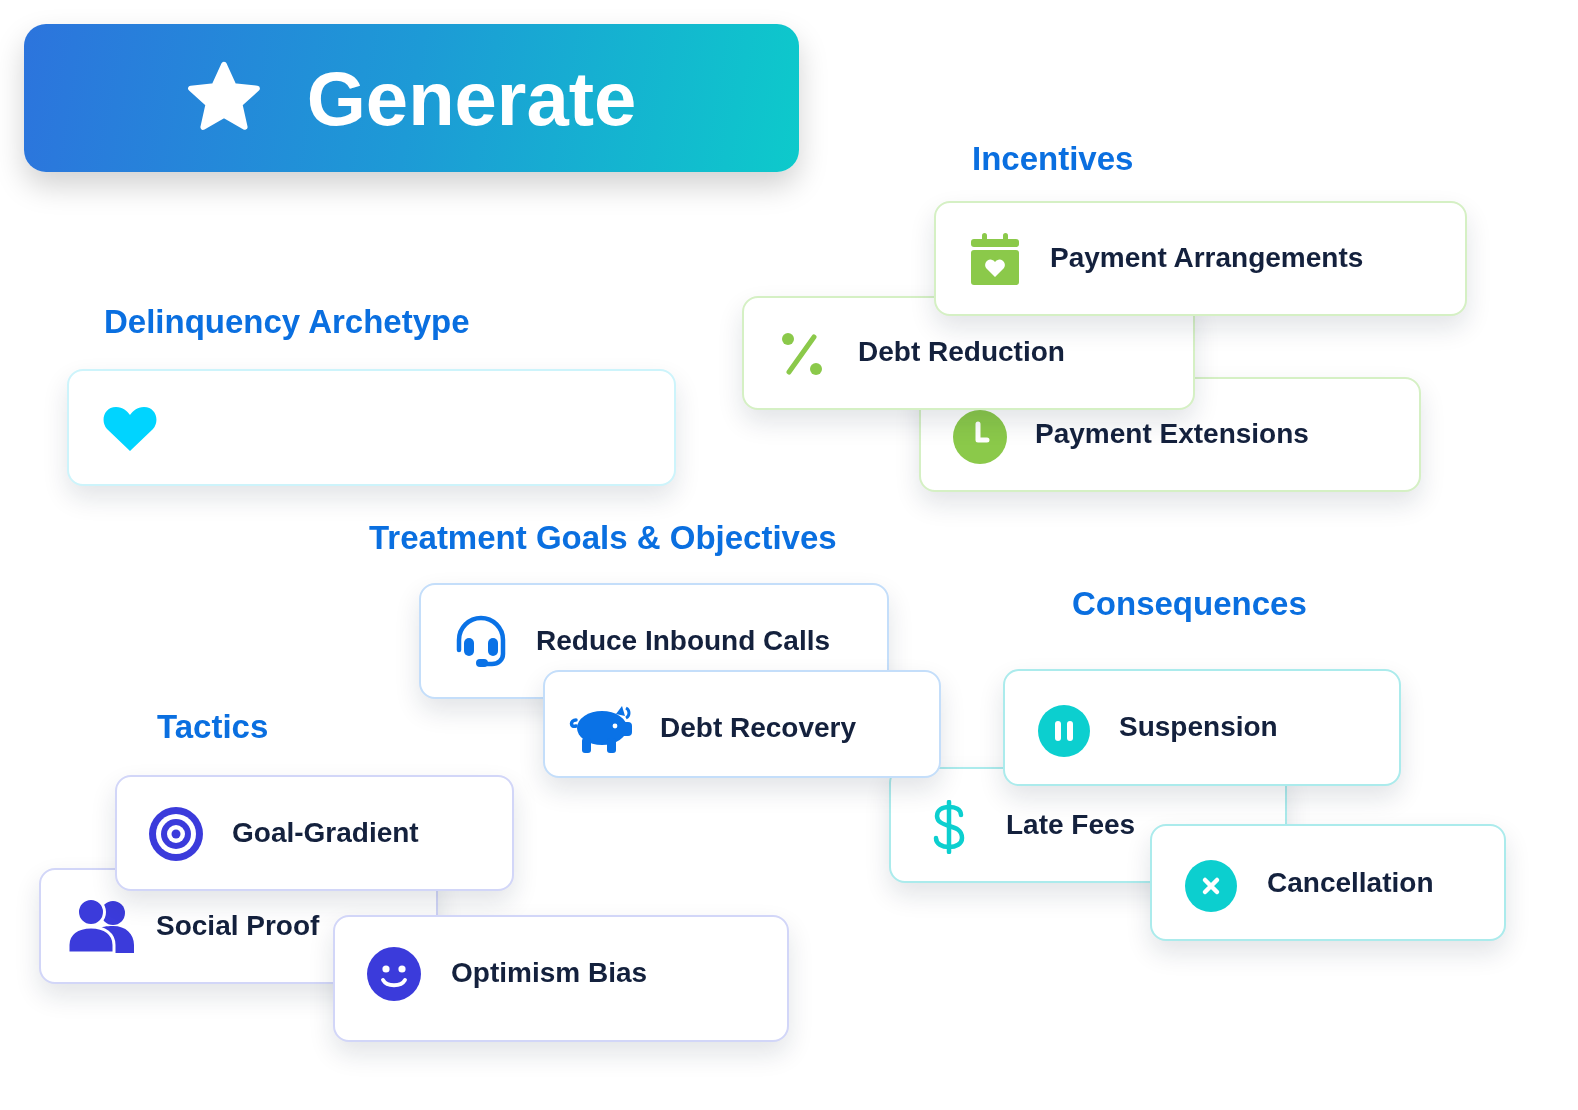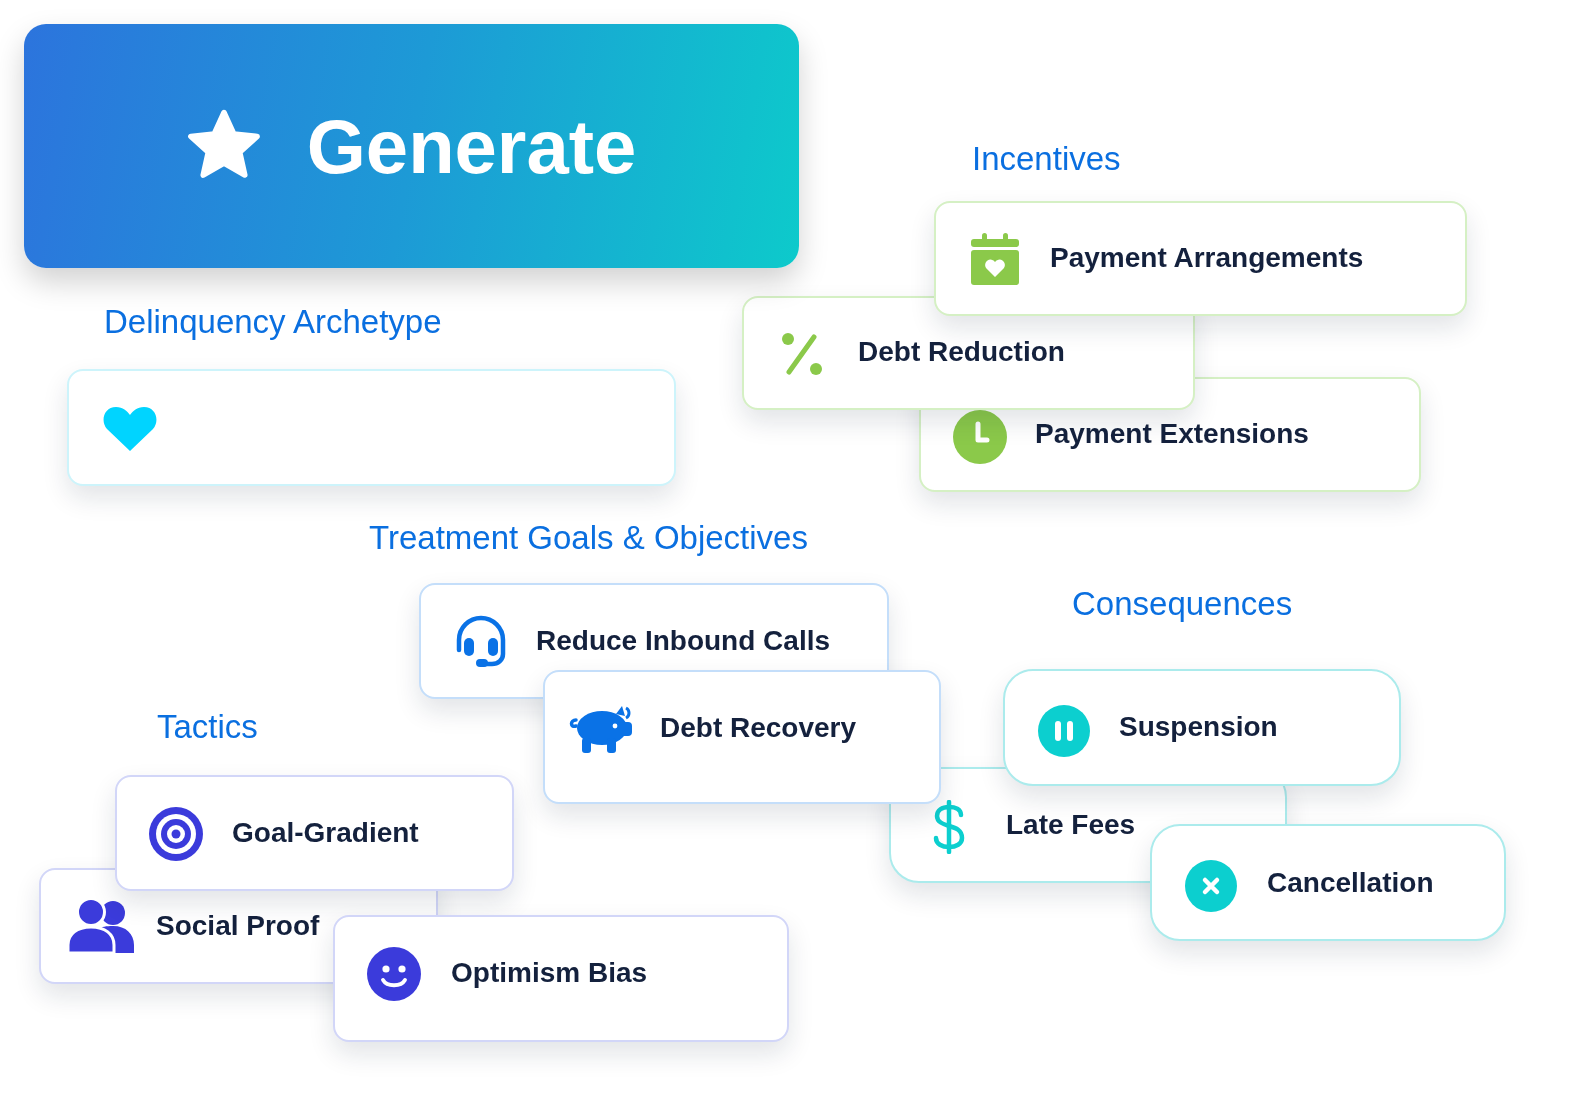--- a/index.html
+++ b/index.html
@@ -6,47 +6,47 @@
   body {
     width: 1578px; height: 1110px; position: relative; overflow: hidden;
     background: #ffffff;
     font-family: "Liberation Sans", "DejaVu Sans", sans-serif;
   }
   .panel {
     position: absolute; left: 173px; top: 113px; width: 1204px; height: 858px;
     background: #ffffff; border-radius: 22px;
   }
   .gen-btn {
-    position: absolute; left: 24px; top: 24px; width: 775px; height: 244px;
+    position: absolute; left: 24px; top: 24px; width: 775px; height: 148px;
     border-radius: 22px;
     background: linear-gradient(100deg, #2C74DD 0%, #1D9AD6 50%, #0DCACB 100%);
     box-shadow: 0 14px 30px rgba(0,0,0,0.18);
     display: flex; align-items: center; justify-content: center; gap: 40px;
     cursor: pointer; z-index: 5;
   }
   .gen-btn svg { width: 86px; height: 82px; margin-left: -6px; }
   .gen-label { color: #fff; font-size: 76px; font-weight: bold; letter-spacing: 0px; }
   .heading {
-    position: absolute; color: #0A6FE0; font-weight: normal; font-size: 33px; white-space: nowrap;
+    position: absolute; color: #0A6FE0; font-weight: bold; font-size: 33px; white-space: nowrap;
     z-index: 3;
   }
   .card {
     position: absolute; background: #fff; border-radius: 16px; border: 2.5px solid #ddd;
     box-shadow: 0 12px 26px rgba(20,30,60,0.12);
     display: flex; align-items: center; box-sizing: border-box;
     cursor: pointer;
   }
   .card .ic { position: absolute; display: flex; align-items: center; justify-content: center; }
   .card .lbl {
     position: absolute; color: #14213D; font-weight: bold; font-size: 28px; white-space: nowrap;
   }
   .b-green { border-color: #D5F0C4; }
   .b-cyan { border-color: #CDF4FB; }
   .b-blue { border-color: #C4DEFA; }
-  .b-teal { border-color: #ABEBEC; border-radius: 30px; }
+  .b-teal { border-color: #ABEBEC; }
   .b-lav { border-color: #D2D6F8; }
 </style>
 </head>
 <body>
 
 <div class="panel"></div>
 
 <div class="gen-btn">
   <svg viewBox="0 0 24 24">
     <path fill="#fff" stroke="#fff" stroke-width="1.6" stroke-linejoin="round" d="M12 2.2l2.9 6.3 6.8.7-5.1 4.6 1.5 6.7L12 17l-6.1 3.5 1.5-6.7-5.1-4.6 6.8-.7z"></path>
@@ -107,21 +107,21 @@
     <svg width="54" height="56" viewBox="0 0 54 56">
         <path d="M5 36 V26 A22 22 0 0 1 49 26 V40 C49 46 44 50 38 50 H30" stroke="#0A72E6" stroke-width="4.5" fill="none" stroke-linecap="round"></path>
         <rect x="10" y="24" width="10" height="18" rx="5" fill="#0A72E6"></rect>
         <rect x="34" y="24" width="10" height="18" rx="5" fill="#0A72E6"></rect>
         <rect x="22" y="45" width="12" height="8" rx="4" fill="#0A72E6"></rect>
       </svg>
   </span>
   <span class="lbl" style="left:115px; top:40px;">Reduce Inbound Calls</span>
 </div>
 
-<div class="card b-blue" style="left:543px; top:670px; width:398px; height:134px; z-index:3;">
+<div class="card b-blue" style="left:543px; top:670px; width:398px; height:108px; z-index:3;">
   <span class="ic" style="left:22px; top:33px; width:72px; height:50px;">
     <svg width="70" height="48" viewBox="0 0 70 48">
         <path d="M8 14 C2 14 2 22 8 20" stroke="#0A72E6" stroke-width="3.5" fill="none" stroke-linecap="round"></path>
         <ellipse cx="34" cy="22" rx="25" ry="17" fill="#0A72E6"></ellipse>
         <path d="M48 8 L54 0 L57 10 Z" fill="#0A72E6"></path>
         <path d="M58 2 C62 4 62 10 58 12" stroke="#0A72E6" stroke-width="3" fill="none"></path>
         <rect x="52" y="16" width="12" height="14" rx="4" fill="#0A72E6"></rect>
         <rect x="14" y="32" width="9" height="15" rx="3" fill="#0A72E6"></rect>
         <rect x="39" y="32" width="9" height="15" rx="3" fill="#0A72E6"></rect>
         <circle cx="47" cy="20" r="2.4" fill="#fff"></circle>

